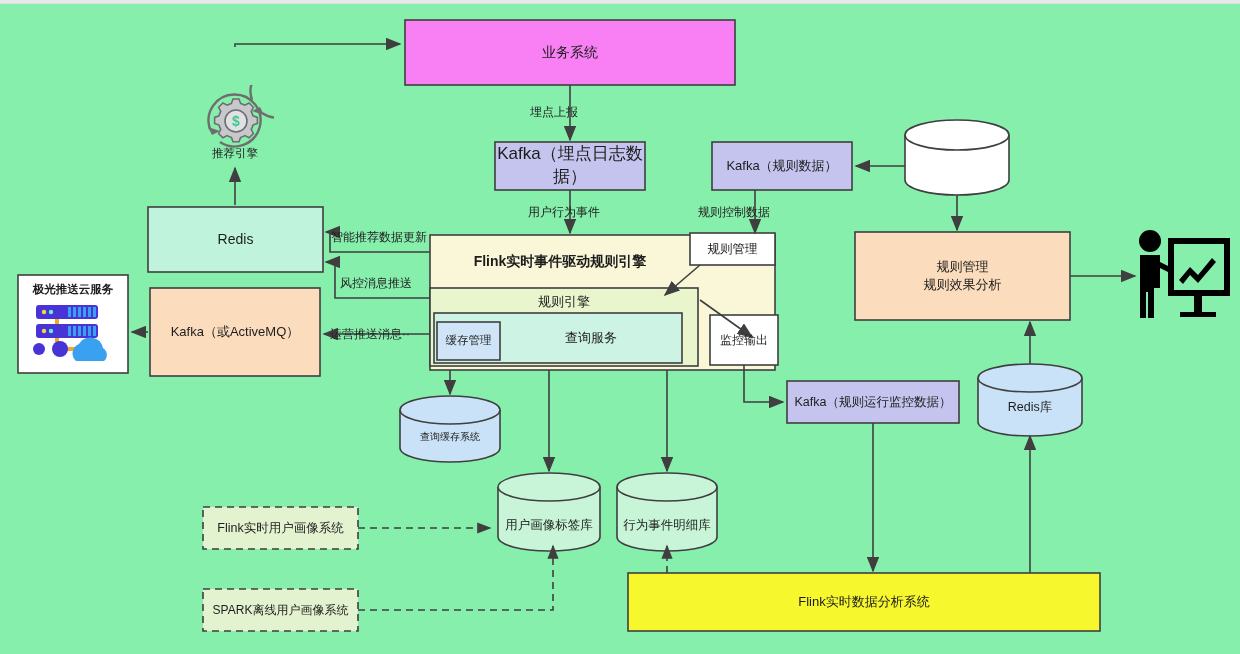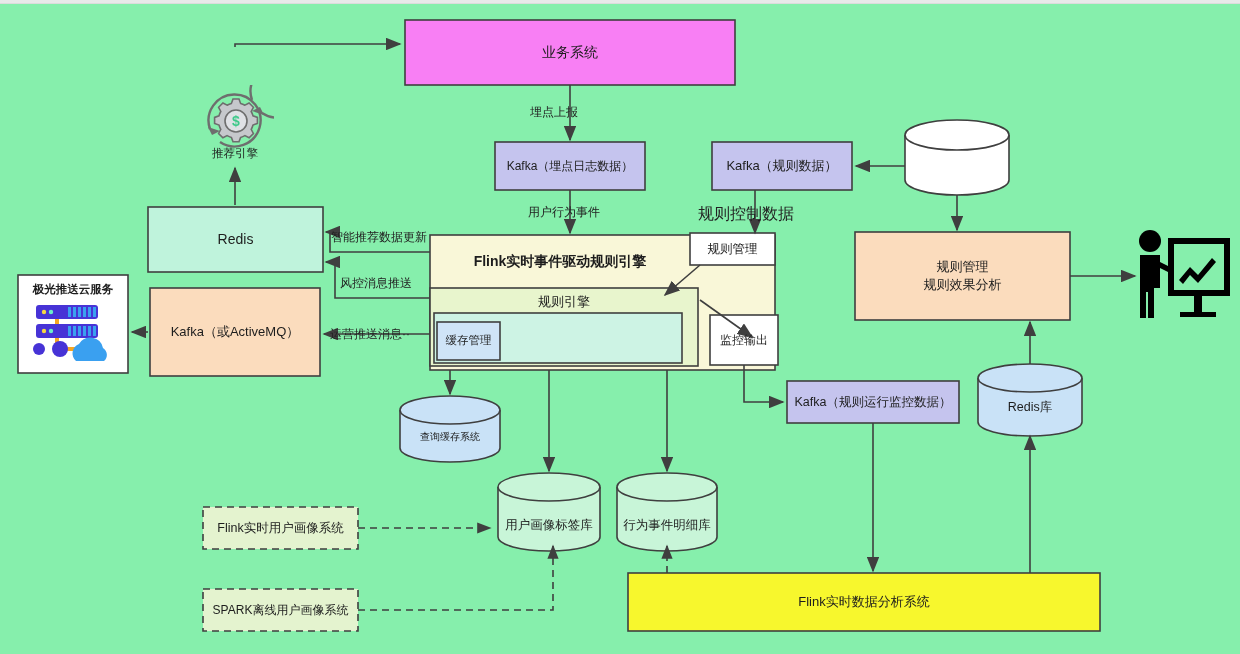--- a/index.html
+++ b/index.html
@@ -112,25 +112,26 @@
     <g stroke="#3f3f3f" stroke-width="1.6" fill="none" stroke-dasharray="7,5" marker-end="url(#arS)">
       <path d="M358,528 L490,528"></path>
       <path d="M358,610 L553,610 L553,546"></path>
       <path d="M667,573 L667,546"></path>
     </g>
   </svg>
 
   <div class="nodeText" style="left:405px;top:20px;width:330px;height:65px;flex-direction:column;">
     <div style="font-size:14px;">业务系统</div>
   </div>
-  <div class="nodeText" style="left:495px;top:142px;width:150px;height:48px;font-size:12px;">Kafka（埋点日志数据）</div>
+  <div class="nodeText" style="left:495px;top:142px;width:150px;height:48px;font-size:17px;">Kafka（埋点日志数据）</div>
   <div class="nodeText" style="left:712px;top:142px;width:140px;height:48px;font-size:13px;text-align:right;">Kafka（规则数据）</div>
 
   <div class="nodeText" style="left:440px;top:245px;width:240px;height:32px;font-size:14px;font-weight:bold;">Flink实时事件驱动规则引擎</div>
   <div class="nodeText" style="left:430px;top:291px;width:268px;height:22px;font-size:13px;">规则引擎</div>
+  <div class="nodeText" style="left:500px;top:313px;width:182px;height:50px;font-size:13px;">查询服务</div>
   <div class="nodeText" style="left:437px;top:322px;width:63px;height:38px;font-size:11.5px;">缓存管理</div>
   <div class="nodeText" style="left:690px;top:233px;width:85px;height:32px;font-size:12.5px;">规则管理</div>
   <div class="nodeText" style="left:710px;top:315px;width:68px;height:50px;font-size:12px;">监控输出</div>
 
   <div class="nodeText" style="left:855px;top:232px;width:215px;height:88px;flex-direction:column;font-size:13px;">
     <div>规则管理</div>
     <div>规则效果分析</div>
   </div>
 
   <div class="nodeText" style="left:148px;top:207px;width:175px;height:65px;font-size:14px;">Redis</div>
@@ -144,21 +145,21 @@
   <div class="nodeText" style="left:617px;top:513px;width:100px;height:24px;font-size:12.5px;">行为事件明细库</div>
   <div class="nodeText" style="left:978px;top:395px;width:104px;height:24px;font-size:12.5px;">Redis库</div>
 
   <div class="nodeText" style="left:787px;top:381px;width:172px;height:42px;font-size:12.5px;">Kafka（规则运行监控数据）</div>
   <div class="nodeText" style="left:628px;top:573px;width:472px;height:58px;font-size:13px;">Flink实时数据分析系统</div>
   <div class="nodeText" style="left:203px;top:507px;width:155px;height:42px;font-size:12.5px;">Flink实时用户画像系统</div>
   <div class="nodeText" style="left:203px;top:589px;width:155px;height:42px;font-size:12px;border-radius:11px;">SPARK离线用户画像系统</div>
 
   <div class="edgeLabel" style="left:530px;top:104px;font-size:12px;">埋点上报</div>
   <div class="edgeLabel" style="left:528px;top:204px;font-size:12px;">用户行为事件</div>
-  <div class="edgeLabel" style="left:698px;top:204px;font-size:16px;">规则控制数据</div>
+  <div class="edgeLabel" style="left:698px;top:204px;font-size:12px;">规则控制数据</div>
   <div class="edgeLabel" style="left:331px;top:229px;font-size:12px;">智能推荐数据更新</div>
   <div class="edgeLabel" style="left:340px;top:275px;font-size:12px;">风控消息推送</div>
   <div class="edgeLabel" style="left:330px;top:326px;font-size:12px;">运营推送消息··</div>
 
   <svg style="position:absolute;left:198px;top:85px;width:76px;height:72px;" viewBox="0 0 76 72">
     <g fill="none" stroke="#6e6e6e" stroke-width="2.4">
       <path d="M12,44 a26,26 0 1 1 10,13"></path>
       <path d="M64,28 a26,26 0 1 0 -10,-13"></path>
     </g>
     <path d="M10,42 l4,8 l8,-4 z" fill="#6e6e6e"></path>

